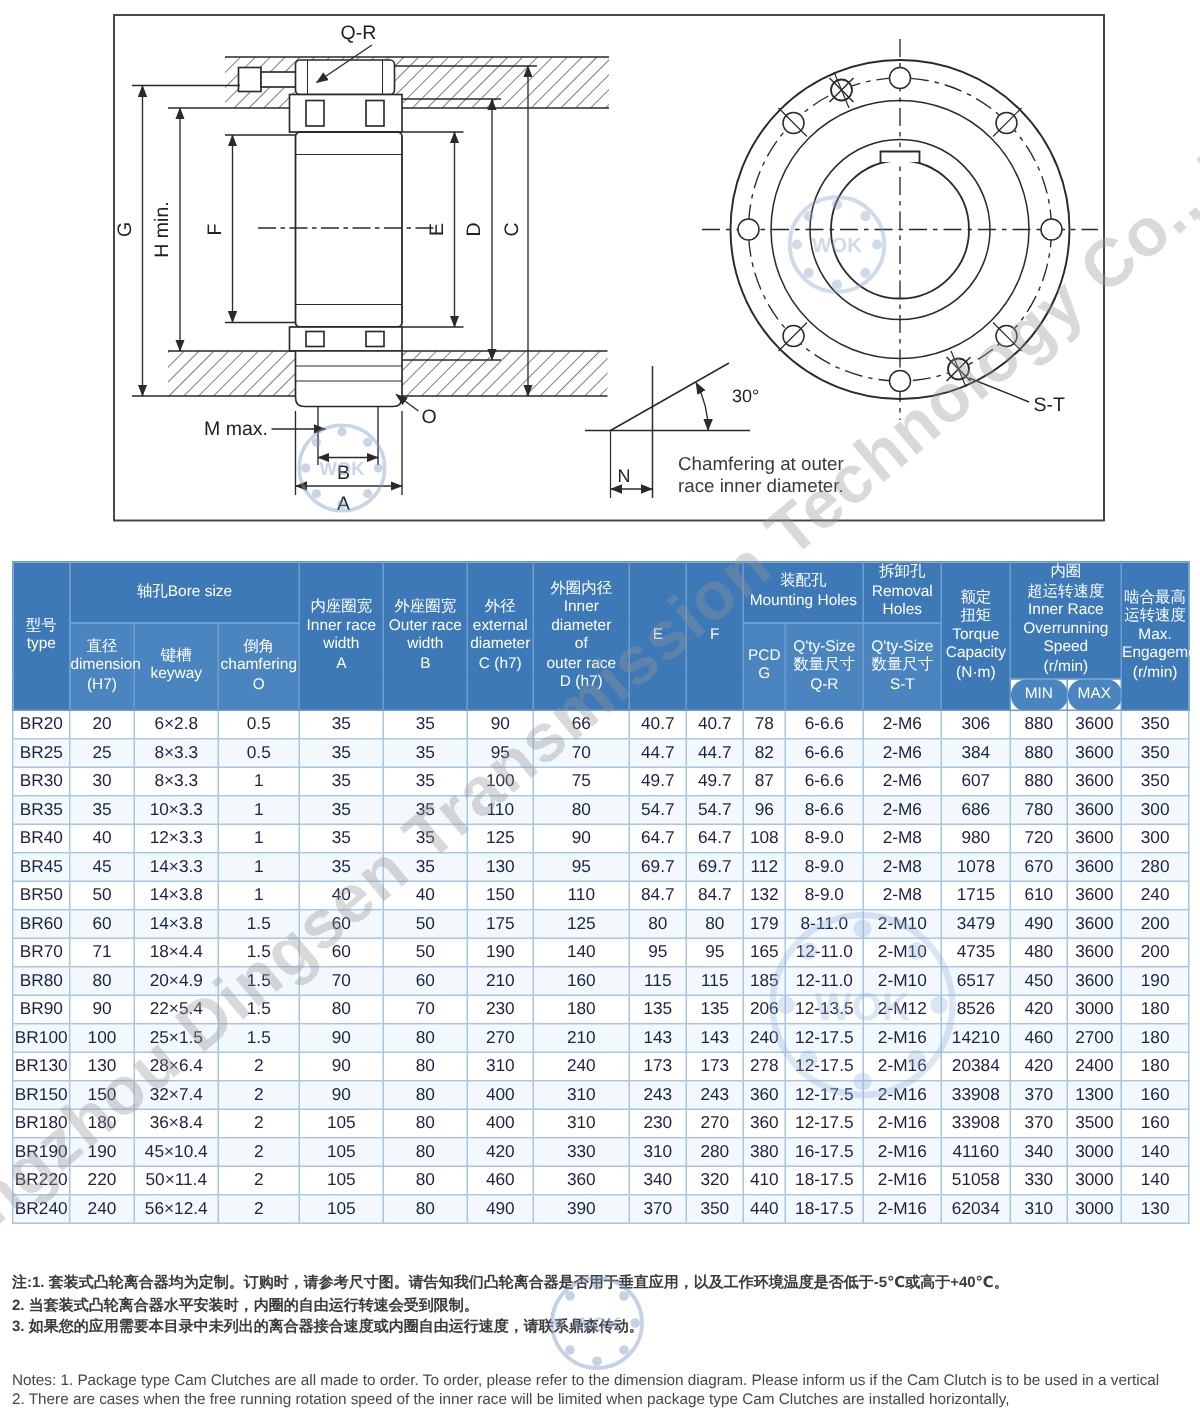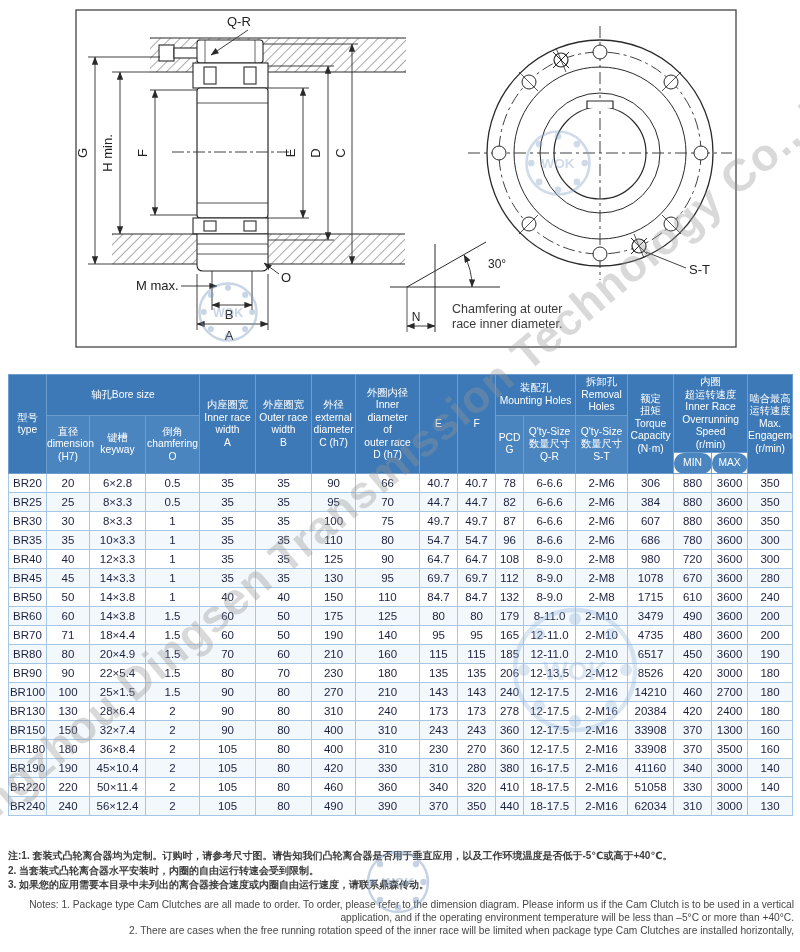--- a/index.html
+++ b/index.html
@@ -14,21 +14,21 @@
       vertical-align:middle;text-align:center;}
   .spec-table tr.sub th{background:#4b85c0;}
   .spec-table thead tr.r1 th{height:34px;}
   .spec-table thead tr.r2 th{height:52px;}
   .spec-table thead tr.r3 th{height:18px;border-radius:10px;}
   .spec-table tbody td{border:1px solid #a6c6e6;font-size:11.5px;color:#1b2140;
       text-align:center;height:18px;padding:0;background:#fff;overflow:hidden;}
   .spec-table tbody tr:nth-child(even) td{background:#f3f8fd;}
   .notes{position:absolute;top:849px;left:8px;width:786px;color:#3c3c3c;}
   .notes .cn{font-size:10px;line-height:14.5px;font-weight:bold;}
-  .notes .en{font-size:10.2px;line-height:13.2px;margin-top:5px;color:#474747;text-align:right;}
+  .notes .en{font-size:10.2px;line-height:13.2px;margin-top:21px;color:#474747;}
   .wm{position:absolute;top:0;left:0;pointer-events:none;z-index:40;}
 </style>
 </head>
 <body>
 
 <div class="drawing">
 <svg width="800" height="372" viewBox="0 0 800 372">
   <defs>
     <marker id="ma" markerWidth="9" markerHeight="7" refX="8.5" refY="3.5" orient="auto-start-reverse">
       <path d="M0,0 L9,3.5 L0,7 Z" fill="#2a2a2a"></path>
@@ -602,21 +602,20 @@
 </div>
 
 <div class="notes">
   <div class="cn">
     <div>注:1. 套装式凸轮离合器均为定制。订购时，请参考尺寸图。请告知我们凸轮离合器是否用于垂直应用，以及工作环境温度是否低于-5℃或高于+40℃。</div>
     <div>2. 当套装式凸轮离合器水平安装时，内圈的自由运行转速会受到限制。</div>
     <div>3. 如果您的应用需要本目录中未列出的离合器接合速度或内圈自由运行速度，请联系鼎森传动。</div>
   </div>
   <div class="en">
     <div>Notes: 1.  Package type Cam Clutches are all made to order. To order, please refer to the dimension diagram. Please inform us if the Cam Clutch is to be used in a vertical</div>
-    <div>application, and if the operating environment temperature will be less than –5°C or more than +40°C.</div>
     <div>2.  There are cases when the free running rotation speed of the inner race will be limited when package type Cam Clutches are installed horizontally,</div>
   </div>
 </div>
 
 <div class="wm">
 <svg width="800" height="952" viewBox="0 0 800 952">
   <text x="400" y="480" text-anchor="middle" transform="rotate(-40 400 480)" font-size="45" font-weight="bold" letter-spacing="1" fill="#979797" opacity="0.36">Changzhou Dingsen Transmission Technology Co., Ltd</text>
   <g opacity="0.42" transform="translate(228,312) scale(0.95)">
     <circle r="30" fill="none" stroke="#7d9cc3" stroke-width="2.5"></circle>
     <g fill="#7d9cc3">

